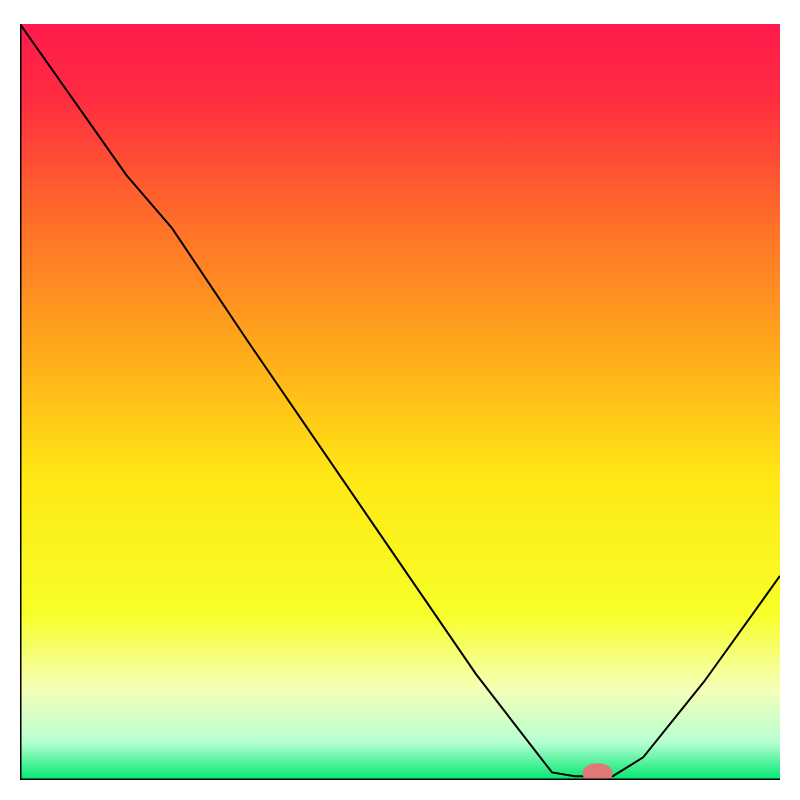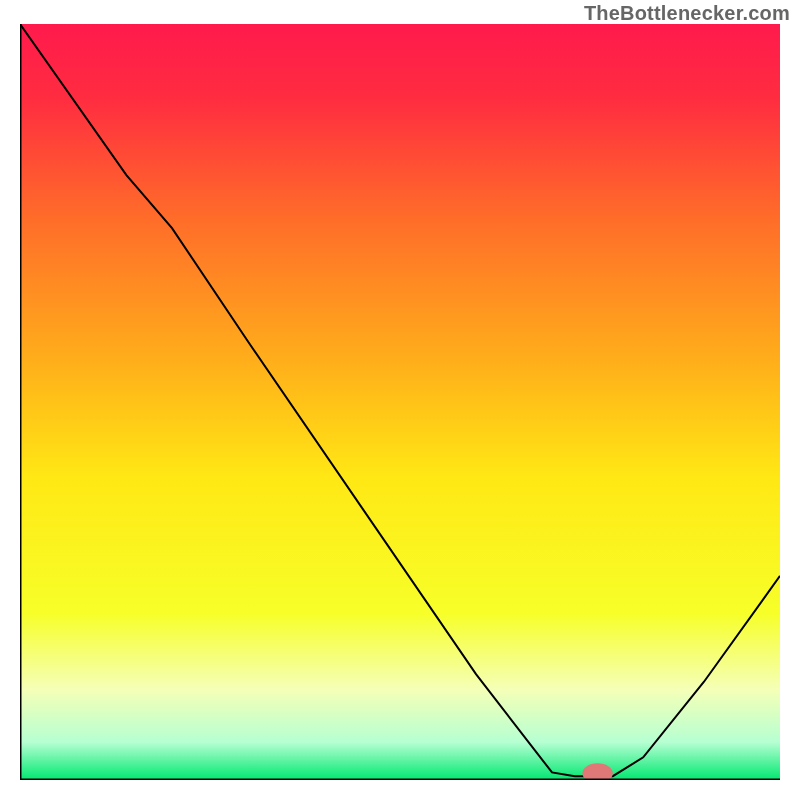--- a/index.html
+++ b/index.html
@@ -31,21 +31,20 @@
     left: 20px;
     top: 24px;
     width: 760px;
     height: 756px;
   }
 </style>
 </head>
 <body>
 
 <div class="wrapper">
-  <div class="watermark">TheBottlenecker.com</div>
 
   <svg class="plot" viewBox="0 0 100 100" preserveAspectRatio="none">
     <defs>
       <linearGradient id="bg-grad" x1="0" y1="0" x2="0" y2="1">
       <stop offset="0.00%" stop-color="#ff1a4d"></stop>
           <stop offset="10.00%" stop-color="#ff2d40"></stop>
           <stop offset="25.00%" stop-color="#ff6a2a"></stop>
           <stop offset="45.00%" stop-color="#ffb01a"></stop>
           <stop offset="60.00%" stop-color="#ffe814"></stop>
           <stop offset="78.00%" stop-color="#f7ff29"></stop>

